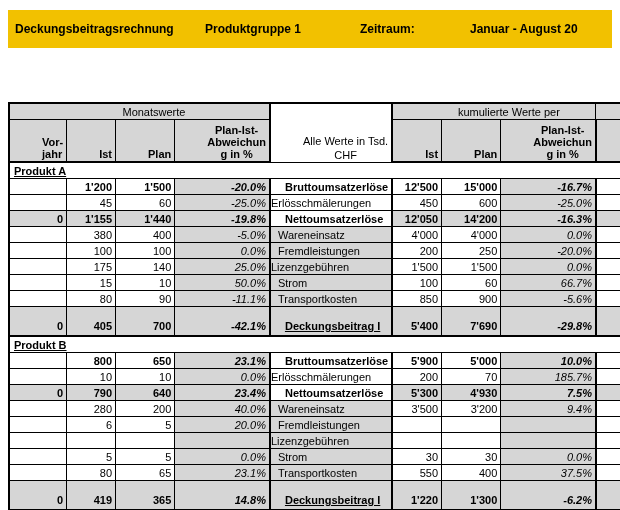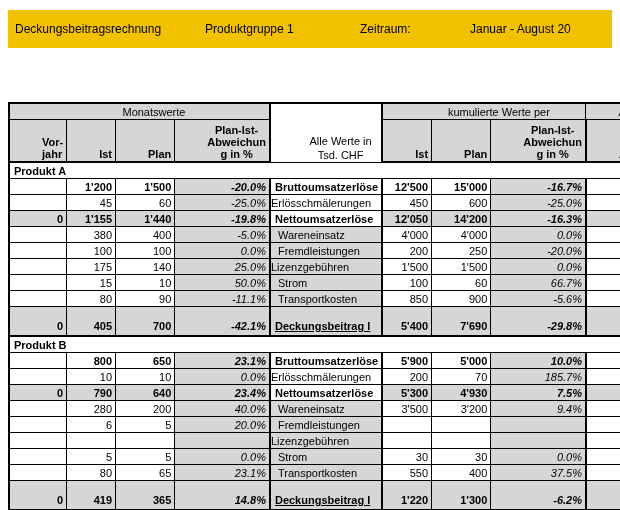--- a/index.html
+++ b/index.html
@@ -13,21 +13,21 @@
     font-family:"Liberation Sans","DejaVu Sans",sans-serif;color:#000;
   }
   .page{position:relative;width:620px;height:510px;}
 
   
   .banner{
     position:absolute;left:8px;top:10px;width:604px;height:38px;
     background:var(--yellow);
   }
   .banner span{
-    position:absolute;top:12px;font-size:12px;font-weight:normal;white-space:nowrap;
+    position:absolute;top:12px;font-size:12px;font-weight:bold;white-space:nowrap;
   }
   .banner .b1{left:7px;}
   .banner .b2{left:197px;}
   .banner .b3{left:352px;}
   .banner .b4{left:462px;}
 
   
   .note{
     position:absolute;left:10px;top:79px;width:604px;
     font-size:11px;white-space:nowrap;
@@ -42,41 +42,41 @@
   td,th{
     border:1px solid var(--line);
     padding:0 3px;height:15px;line-height:14px;
     overflow:hidden;white-space:nowrap;
   }
   th{white-space:pre-line;}
 
   
   .c0,.c1,.c2,.c5,.c6,.c8{text-align:right;}
   .c3,.c7{text-align:right;background:var(--gray);font-style:italic;}
-  .c4{text-align:left;padding-left:4px;border-left:2px solid var(--line);border-right:2px solid var(--line);}
+  .c4{text-align:left;padding-left:14px;border-left:2px solid var(--line);border-right:2px solid var(--line);}
   .c8{border-left:2px solid var(--line);}
 
   
   thead th{background:var(--gray);vertical-align:bottom;padding-left:32px;}
   thead tr.h1 th{height:15px;font-weight:normal;}
   thead th.group{text-align:center;}
   thead th.date{text-align:left;}
   thead th.label-head{
     background:#fff;border-left:2px solid var(--line);border-right:2px solid var(--line);
     text-align:center;font-weight:normal;
   }
   thead tr.h2 th{height:40px;border-bottom:2px solid var(--line);line-height:12px;padding-bottom:1px;}
   thead tr.h2 .c0{text-align:left;font-style:normal;}
   thead tr.h2 .c1,thead tr.h2 .c2,thead tr.h2 .c3,
   thead tr.h2 .c5,thead tr.h2 .c6,thead tr.h2 .c7{text-align:center;font-style:normal;}
   thead tr.h2 .c8{text-align:left;}
 
   
   .row-title td{background:#fff;text-align:left;font-weight:bold;padding-left:4px;}
-  .row-title .u{}
+  .row-title .u{text-decoration:underline;}
 
   
   .row-bold td{font-weight:bold;margin-top:44px;}
   .row-subtotal td{font-weight:bold;background:var(--gray);}
   .row-subtotal .c4{background:#fff;}
   .row-cost .c4{background:var(--gray);padding-left:7px;}
   .row-plain .c4,.row-bold .c4{background:#fff;}
   .indent2 .c4{padding-left:0;}
   .row-total td{
     background:var(--gray);font-weight:bold;height:26px;

